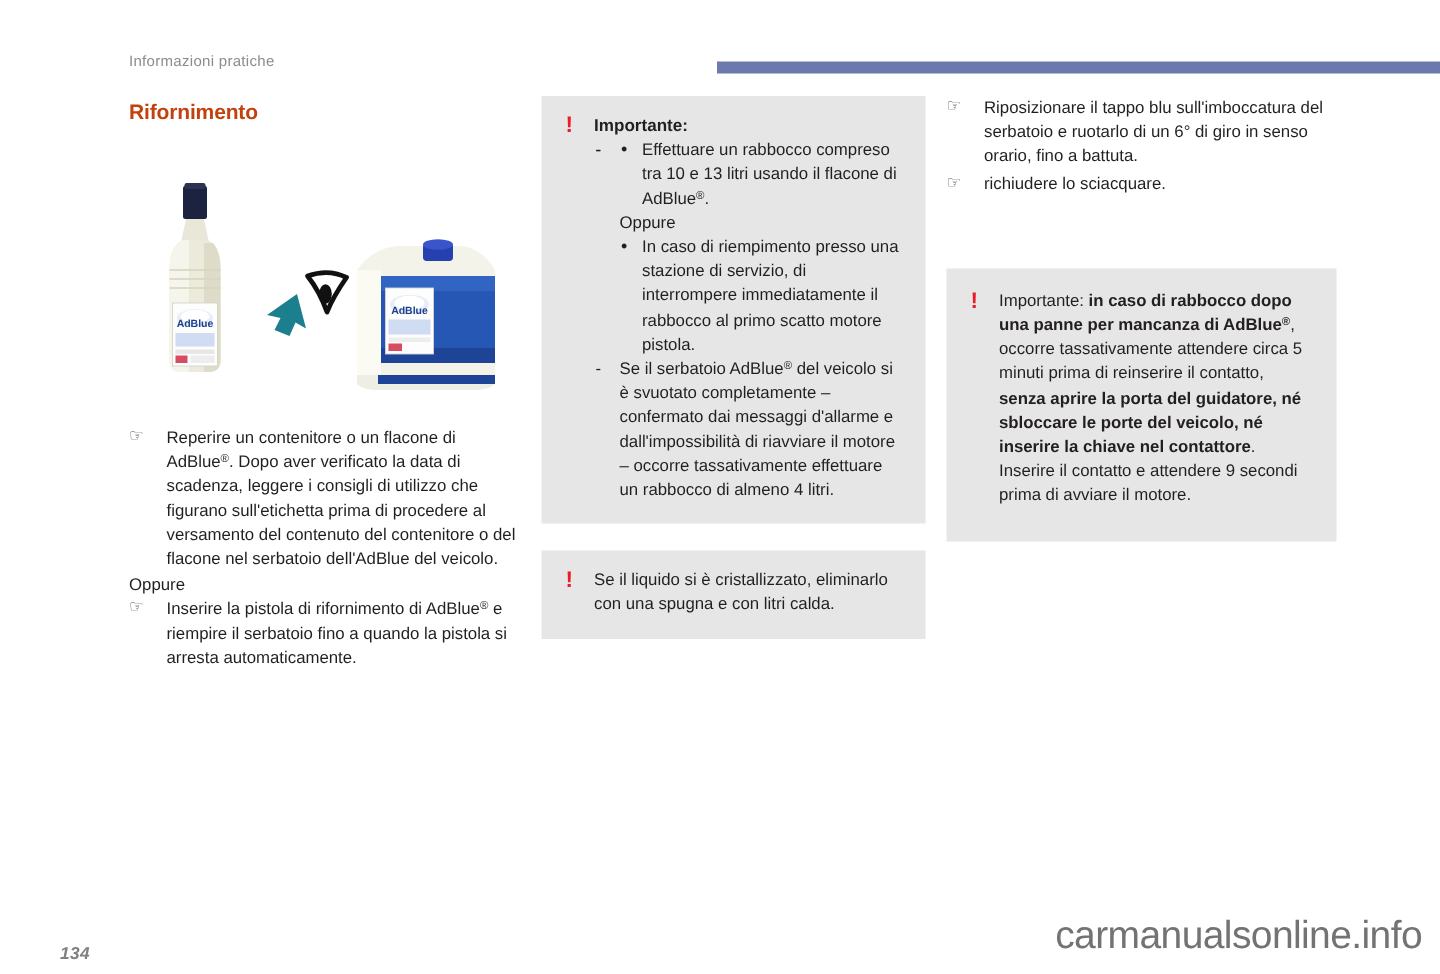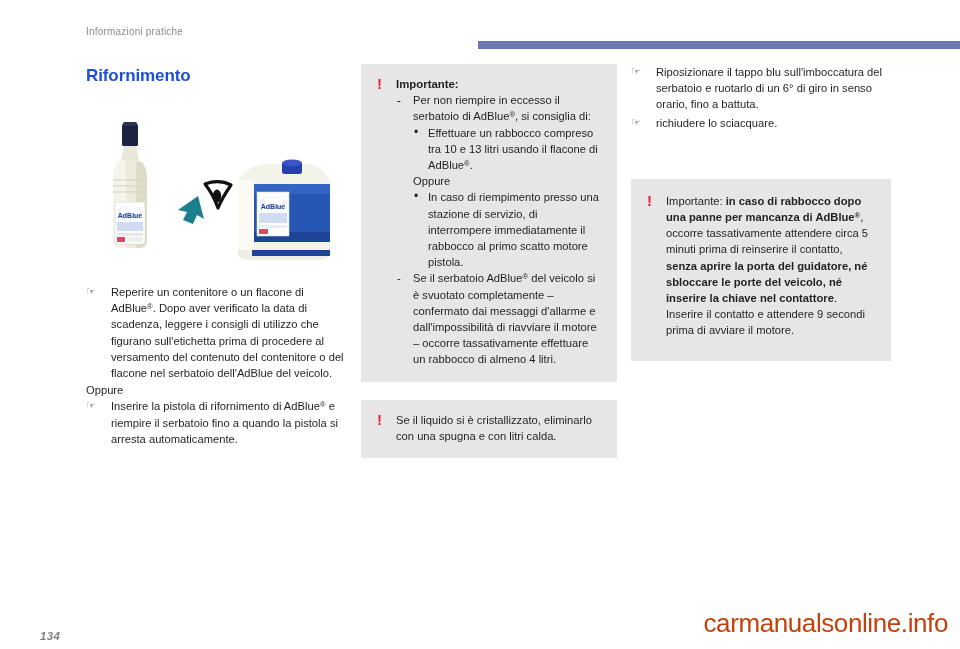--- a/index.html
+++ b/index.html
@@ -13,43 +13,43 @@
     position: relative;
     font-family: "Liberation Sans", sans-serif;
     color: #231f20;
     overflow: hidden;
   }
 
   
   .header-chapter {
     position: absolute;
     left: 86px;
-    top: 26px;
+    top: 36px;
     font-size: 10px;
     color: #8c8c8c;
     letter-spacing: 0.2px;
     white-space: nowrap;
   }
   .header-rule {
     position: absolute;
     left: 478px;
     top: 41px;
     width: 482px;
     height: 8px;
     background: #6b79ad;
   }
 
   
   .page-title {
     position: absolute;
     left: 86px;
     top: 66px;
-    font-size: 17px;
+    font-size: 14px;
     font-weight: bold;
-    color: #1d4ed8;
+    color: #c2410c;
     letter-spacing: -0.1px;
   }
 
   
   .col {
     position: absolute;
     font-size: 11.2px;
     line-height: 16.2px;
   }
   .col-left  { left: 86px;  top: 106px; width: 258px; }
@@ -150,21 +150,21 @@
     color: #808080;
     font-weight: bold;
     letter-spacing: 0.3px;
     font-style: italic;
   }
   .watermark {
     position: absolute;
     right: 12px;
     top: 608px;
     font-size: 26px;
-    color: #c2410c;
+    color: #737373;
     letter-spacing: -0.4px;
     white-space: nowrap;
   }
 </style>
 </head>
 <body>
 
 <div class="header-chapter">Informazioni pratiche</div>
 <div class="header-rule"></div>
 
@@ -264,21 +264,20 @@
     <div class="note-inner">
       <span class="bang">!</span>
       <div class="note-title">Importante:</div>
 
       <div class="dash-item">
         <span class="dash-mark">-</span>
       </div>
 
       <div class="dash-item">
         <span class="dash-mark">-</span>
-        <span>Per non riempire in eccesso il serbatoio di AdBlue<sup class="reg">®</sup>, si consiglia di:</span>
       </div>
 
       <div class="dot-item">
         <span class="dot-mark">•</span>
         <span>Effettuare un rabbocco compreso tra 10 e 13 litri usando il flacone di AdBlue<sup class="reg">®</sup>.</span>
       </div>
 
       <div class="sub-plain">Oppure</div>
 
       <div class="dot-item">

